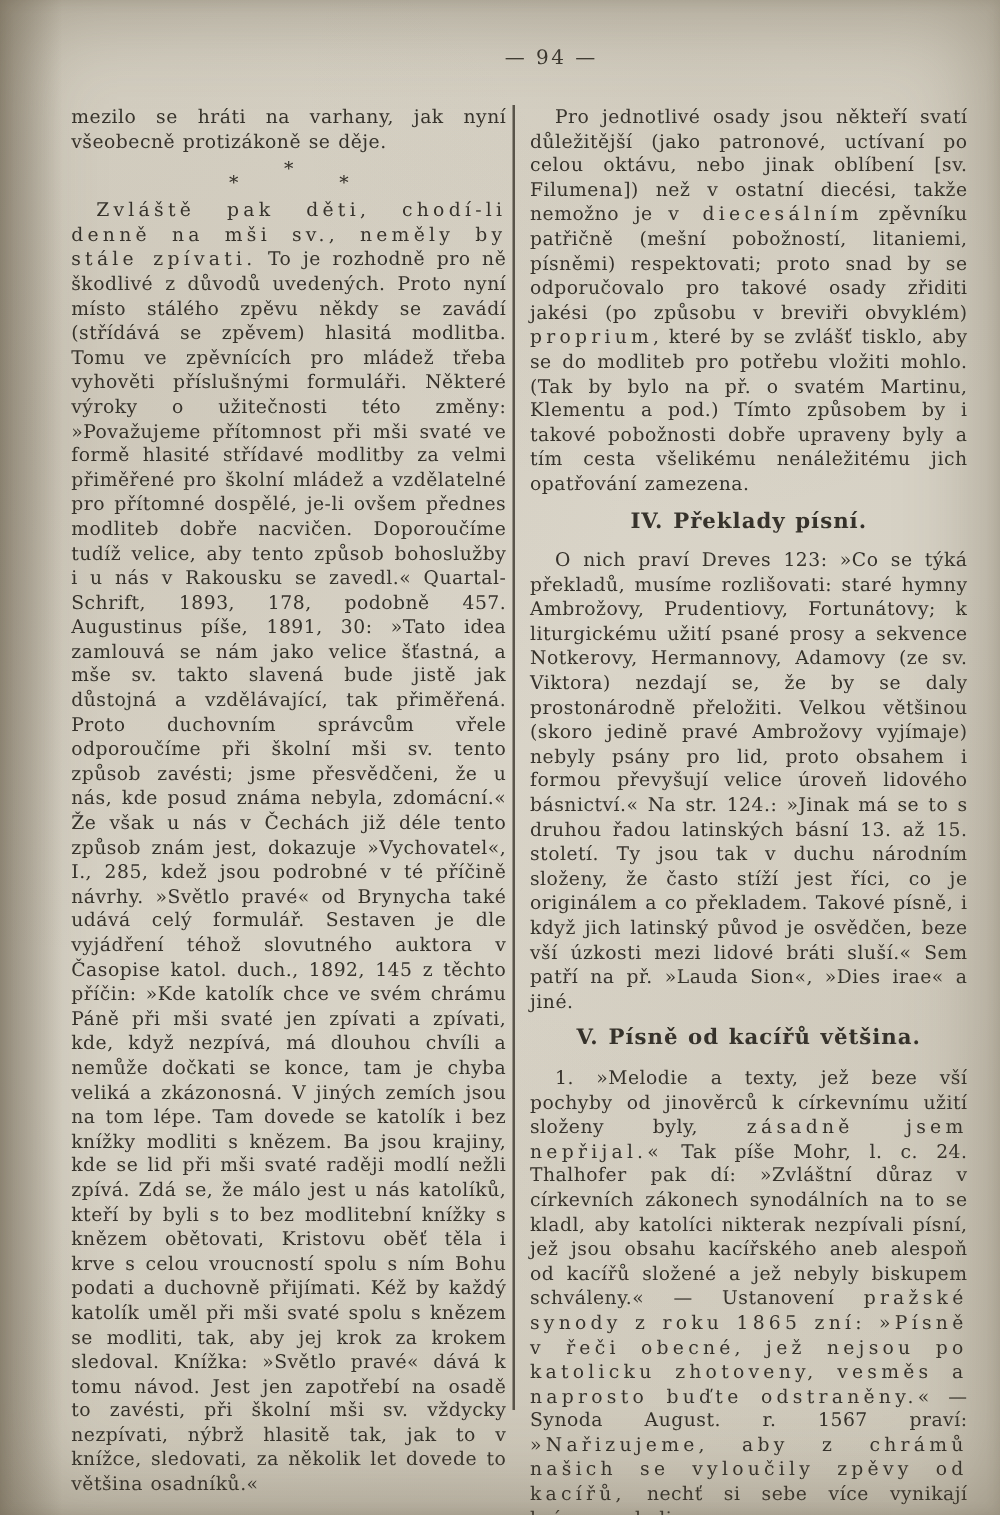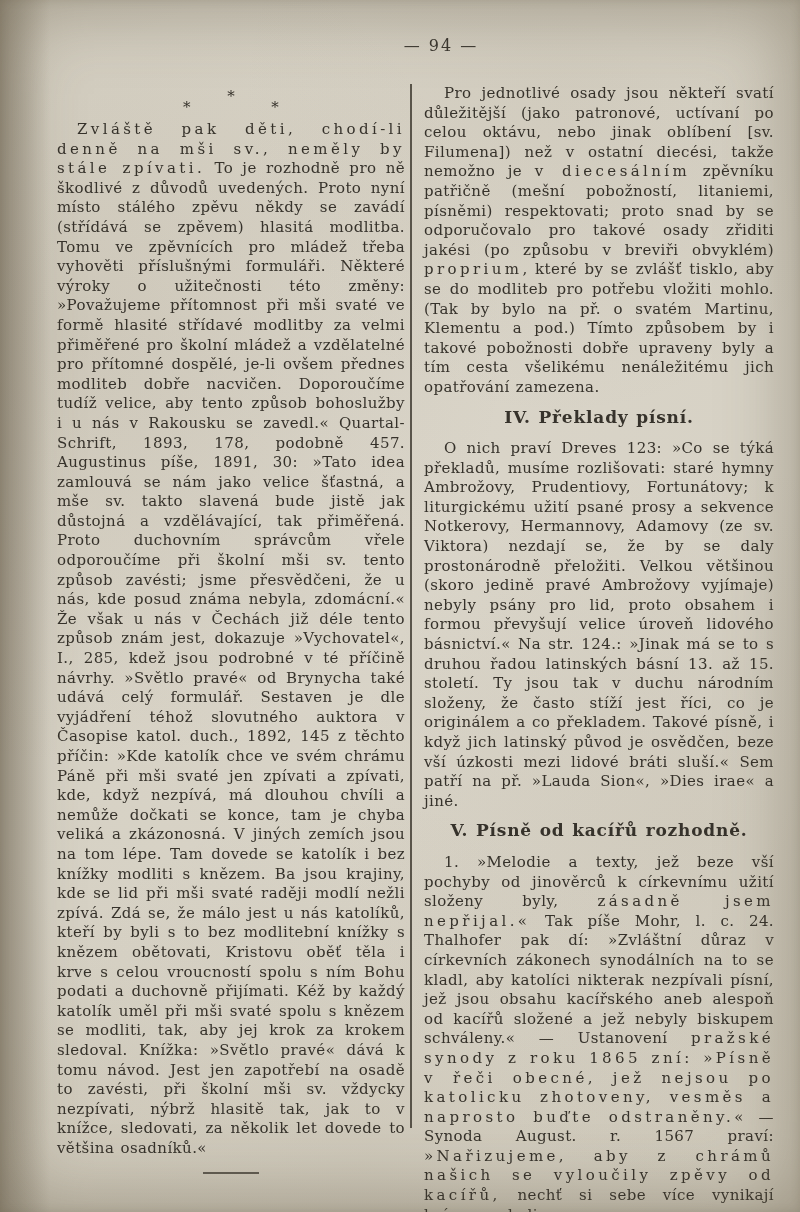--- a/index.html
+++ b/index.html
@@ -86,32 +86,33 @@
 </head>
 <body>
 
 <div class="page">
   <div class="texture"></div>
   <div class="gutter-shadow"></div>
 
   <div class="page-number">— 94 —</div>
 
   <div class="column column-left">
+      <p class="para"><span class="plain">mezilo se hráti na varhany, jak nyní všeobecně protizákoně se děje.</span></p>
       <div class="asterism">
         <div class="asterism-row">*</div>
         <div class="asterism-row">*&nbsp;&nbsp;&nbsp;&nbsp;&nbsp;&nbsp;&nbsp;&nbsp;&nbsp;&nbsp;&nbsp;&nbsp;&nbsp;&nbsp;*</div>
       </div>
       <p class="para indent"><span class="spaced">Zvláště pak děti, chodí-li denně na mši sv., neměly by stále zpívati.</span><span class="plain"> To je rozhodně pro ně škodlivé z důvodů uvedených. Proto nyní místo stálého zpěvu někdy se zavádí (střídává se zpěvem) hlasitá modlitba. Tomu ve zpěvnících pro mládež třeba vyhověti příslušnými formuláři. Některé výroky o užitečnosti této změny: »Považujeme přítomnost při mši svaté ve formě hlasité střídavé modlitby za velmi přiměřené pro školní mládež a vzdělatelné pro přítomné dospělé, je-li ovšem přednes modliteb dobře nacvičen. Doporoučíme tudíž velice, aby tento způsob bohoslužby i u nás v Rakousku se zavedl.« Quartal-Schrift, 1893, 178, podobně 457. Augustinus píše, 1891, 30: »Tato idea zamlouvá se nám jako velice šťastná, a mše sv. takto slavená bude jistě jak důstojná a vzdělávající, tak přiměřená. Proto duchovním správcům vřele odporoučíme při školní mši sv. tento způsob zavésti; jsme přesvědčeni, že u nás, kde posud známa nebyla, zdomácní.« Že však u nás v Čechách již déle tento způsob znám jest, dokazuje »Vychovatel«, I., 285, kdež jsou podrobné v té příčině návrhy. »Světlo pravé« od Brynycha také udává celý formulář. Sestaven je dle vyjádření téhož slovutného auktora v Časopise katol. duch., 1892, 145 z těchto příčin: »Kde katolík chce ve svém chrámu Páně při mši svaté jen zpívati a zpívati, kde, když nezpívá, má dlouhou chvíli a nemůže dočkati se konce, tam je chyba veliká a zkázonosná. V jiných zemích jsou na tom lépe. Tam dovede se katolík i bez knížky modliti s knězem. Ba jsou krajiny, kde se lid při mši svaté raději modlí nežli zpívá. Zdá se, že málo jest u nás katolíků, kteří by byli s to bez modlitební knížky s knězem obětovati, Kristovu oběť těla i krve s celou vroucností spolu s ním Bohu podati a duchovně přijímati. Kéž by každý katolík uměl při mši svaté spolu s knězem se modliti, tak, aby jej krok za krokem sledoval. Knížka: »Světlo pravé« dává k tomu návod. Jest jen zapotřebí na osadě to zavésti, při školní mši sv. vždycky nezpívati, nýbrž hlasitě tak, jak to v knížce, sledovati, za několik let dovede to většina osadníků.«</span></p>
       <div class="end-rule"></div>
     </div>
 
   <div class="column-divider"></div>
 
   <div class="column column-right">
       <p class="para indent"><span class="plain">Pro jednotlivé osady jsou někteří svatí důležitější (jako patronové, uctívaní po celou oktávu, nebo jinak oblíbení [sv. Filumena]) než v ostatní diecési, takže nemožno je </span><span class="spaced">v diecesálním</span><span class="plain"> zpěvníku patřičně (mešní pobožností, litaniemi, písněmi) respektovati; proto snad by se odporučovalo pro takové osady zřiditi jakési (po způsobu v breviři obvyklém) </span><span class="spaced">proprium</span><span class="plain">, které by se zvlášť tisklo, aby se do modliteb pro potřebu vložiti mohlo. (Tak by bylo na př. o svatém Martinu, Klementu a pod.) Tímto způsobem by i takové pobožnosti dobře upraveny byly a tím cesta všelikému nenáležitému jich opatřování zamezena.</span></p>
       <div class="section-heading">IV. Překlady písní.</div>
       <p class="para indent"><span class="plain">O nich praví Dreves 123: »Co se týká překladů, musíme rozlišovati: staré hymny Ambrožovy, Prudentiovy, Fortunátovy; k liturgickému užití psané prosy a sekvence Notkerovy, Hermannovy, Adamovy (ze sv. Viktora) nezdají se, že by se daly prostonárodně přeložiti. Velkou většinou (skoro jedině pravé Ambrožovy vyjímaje) nebyly psány pro lid, proto obsahem i formou převyšují velice úroveň lidového básnictví.« Na str. 124.: »Jinak má se to s druhou řadou latinských básní 13. až 15. století. Ty jsou tak v duchu národním složeny, že často stíží jest říci, co je originálem a co překladem. Takové písně, i když jich latinský původ je osvědčen, beze vší úzkosti mezi lidové bráti sluší.« Sem patří na př. »Lauda Sion«, »Dies irae« a jiné.</span></p>
-      <div class="section-heading">V. Písně od kacířů rozhodně.</div>
+      <div class="section-heading">V. Písně od kacířů většina.</div>
       <p class="para indent"><span class="plain">1. »Melodie a texty, jež beze vší pochyby od jinověrců k církevnímu užití složeny byly, </span><span class="spaced">zásadně jsem nepřijal.«</span><span class="plain"> Tak píše Mohr, l. c. 24. Thalhofer pak dí: »Zvláštní důraz v církevních zákonech synodálních na to se kladl, aby katolíci nikterak nezpívali písní, jež jsou obsahu kacířského aneb alespoň od kacířů složené a jež nebyly biskupem schváleny.« — Ustanovení </span><span class="spaced">pražské synody z roku 1865 zní: »Písně v řeči obecné, jež nejsou po katolicku zhotoveny, vesměs a naprosto buďte odstraněny.«</span><span class="plain"> — Synoda August. r. 1567 praví: </span><span class="spaced">»Nařizujeme, aby z chrámů našich se vyloučily zpěvy od kacířů,</span><span class="plain"> nechť si sebe více vynikají krásou melodie</span></p>
     </div>
 
   <div class="vignette"></div>
 </div>
 
 </body></html>

